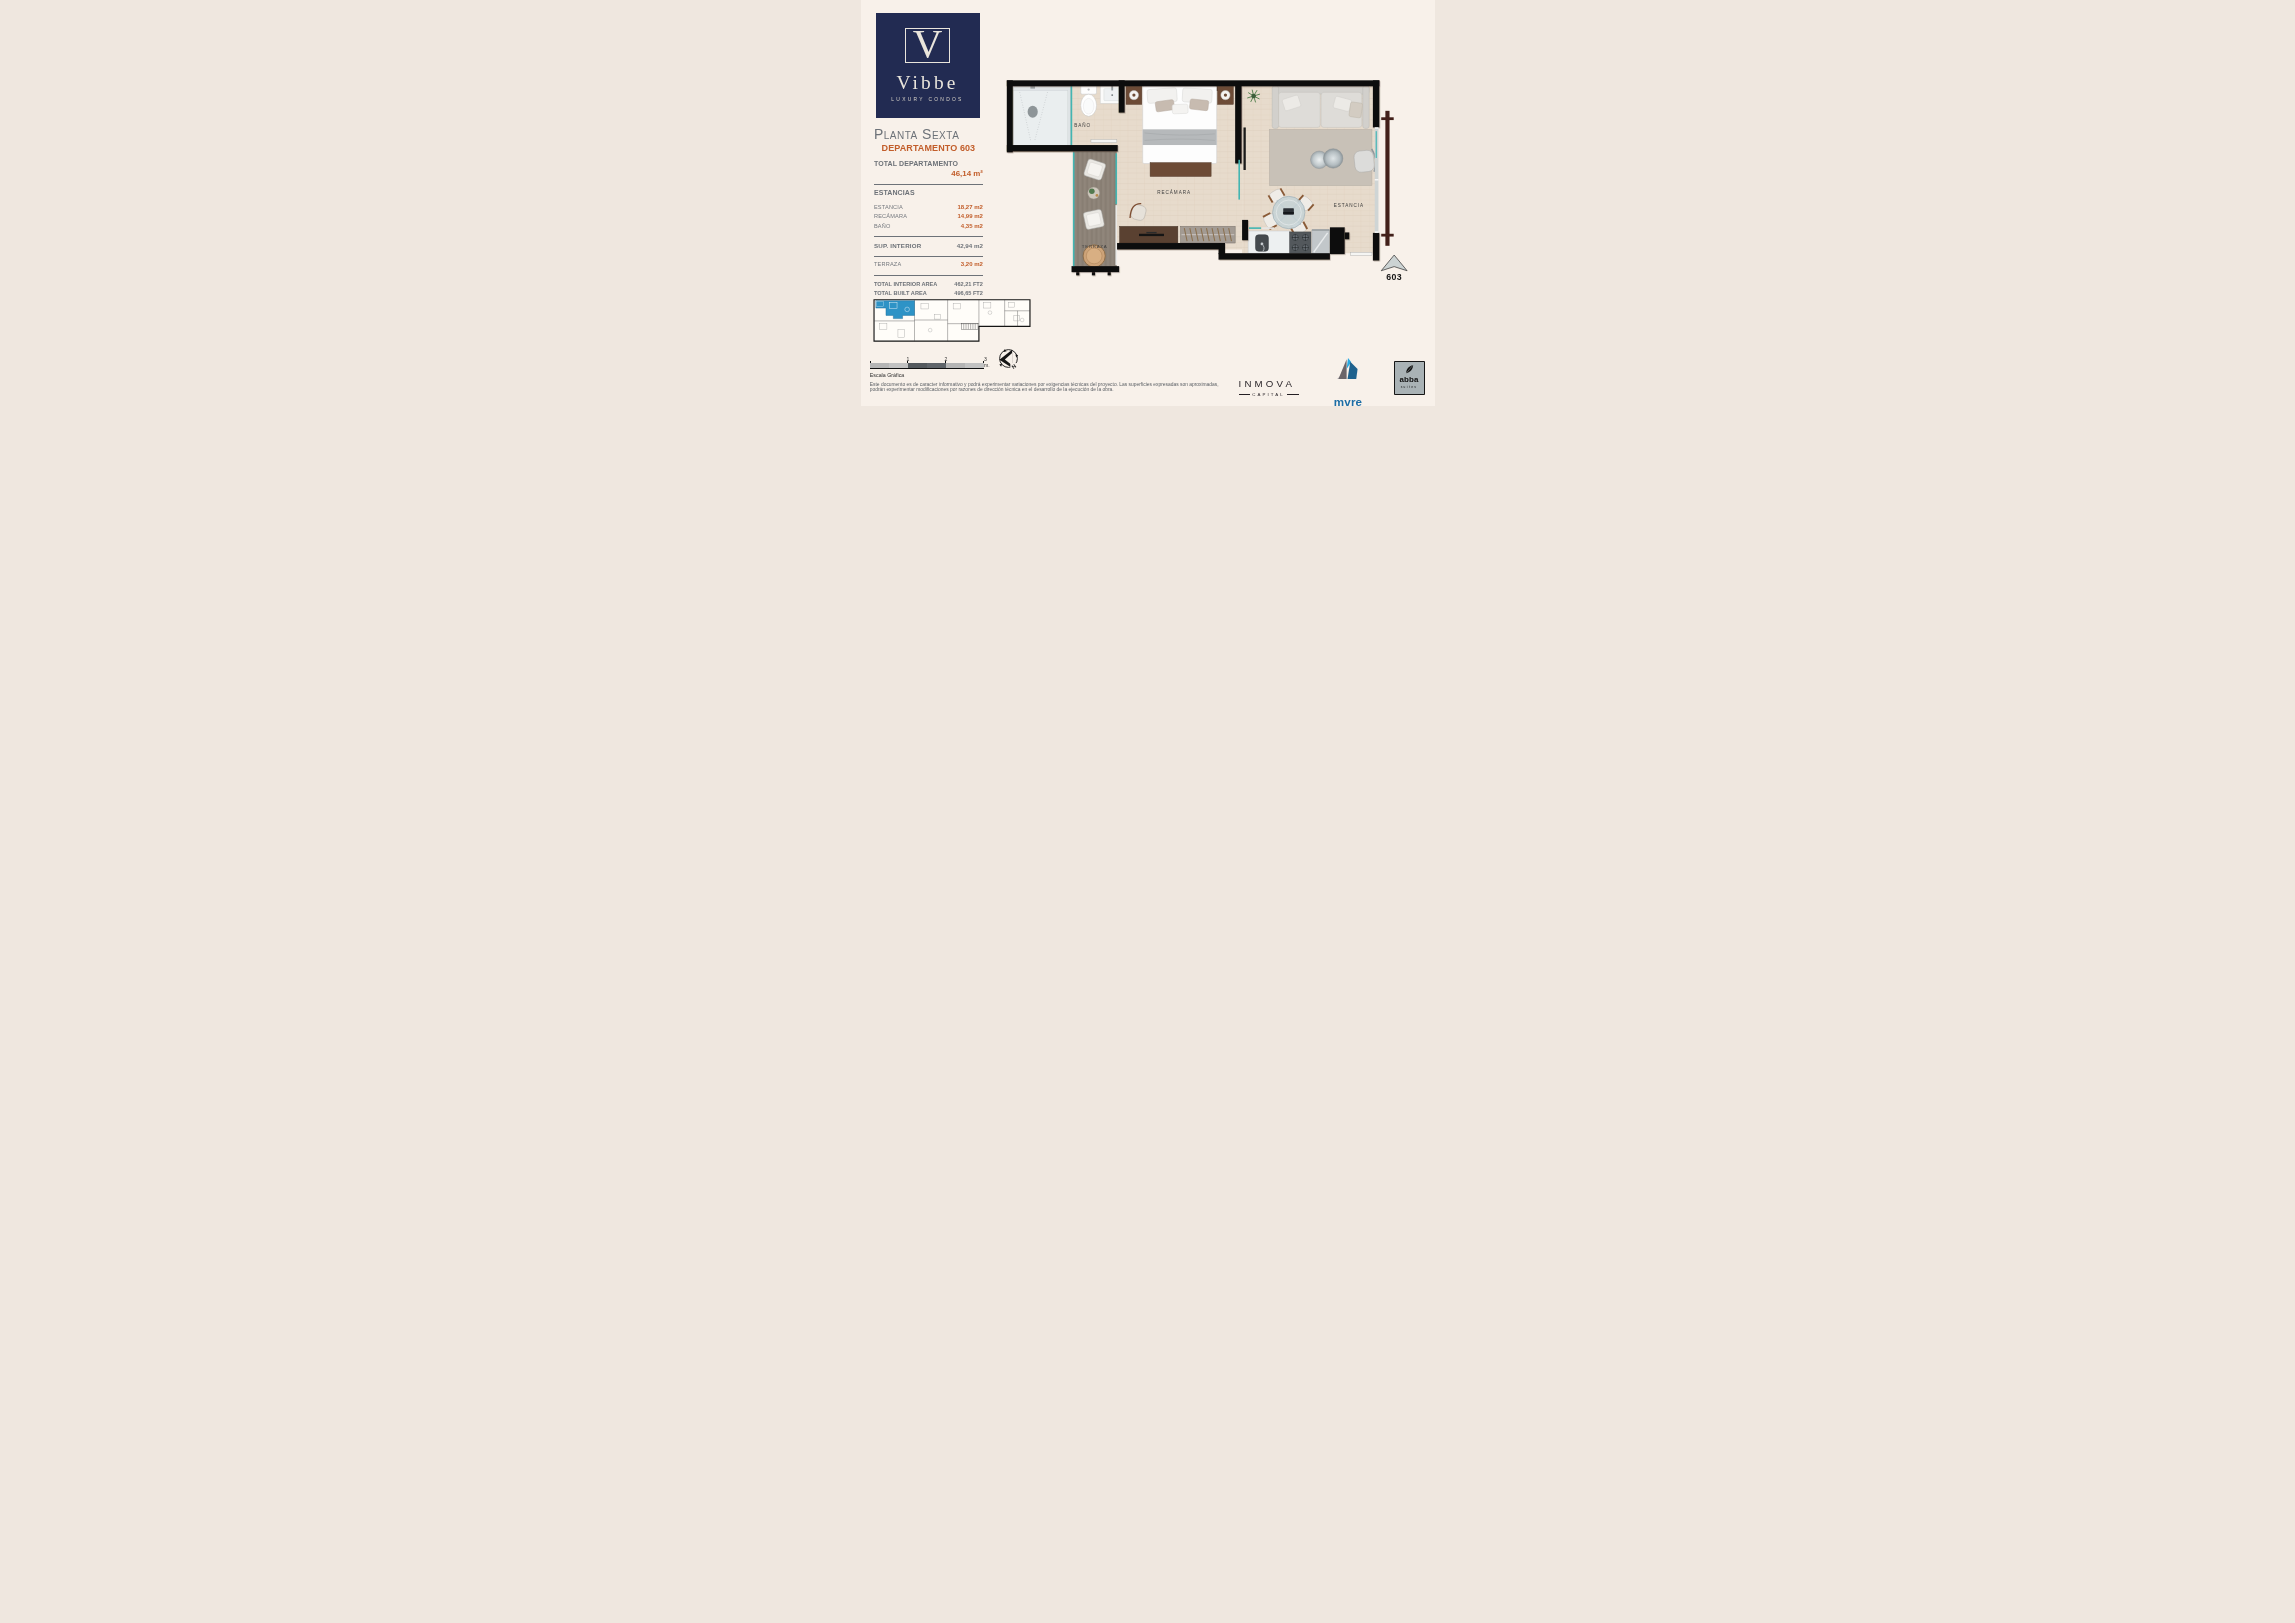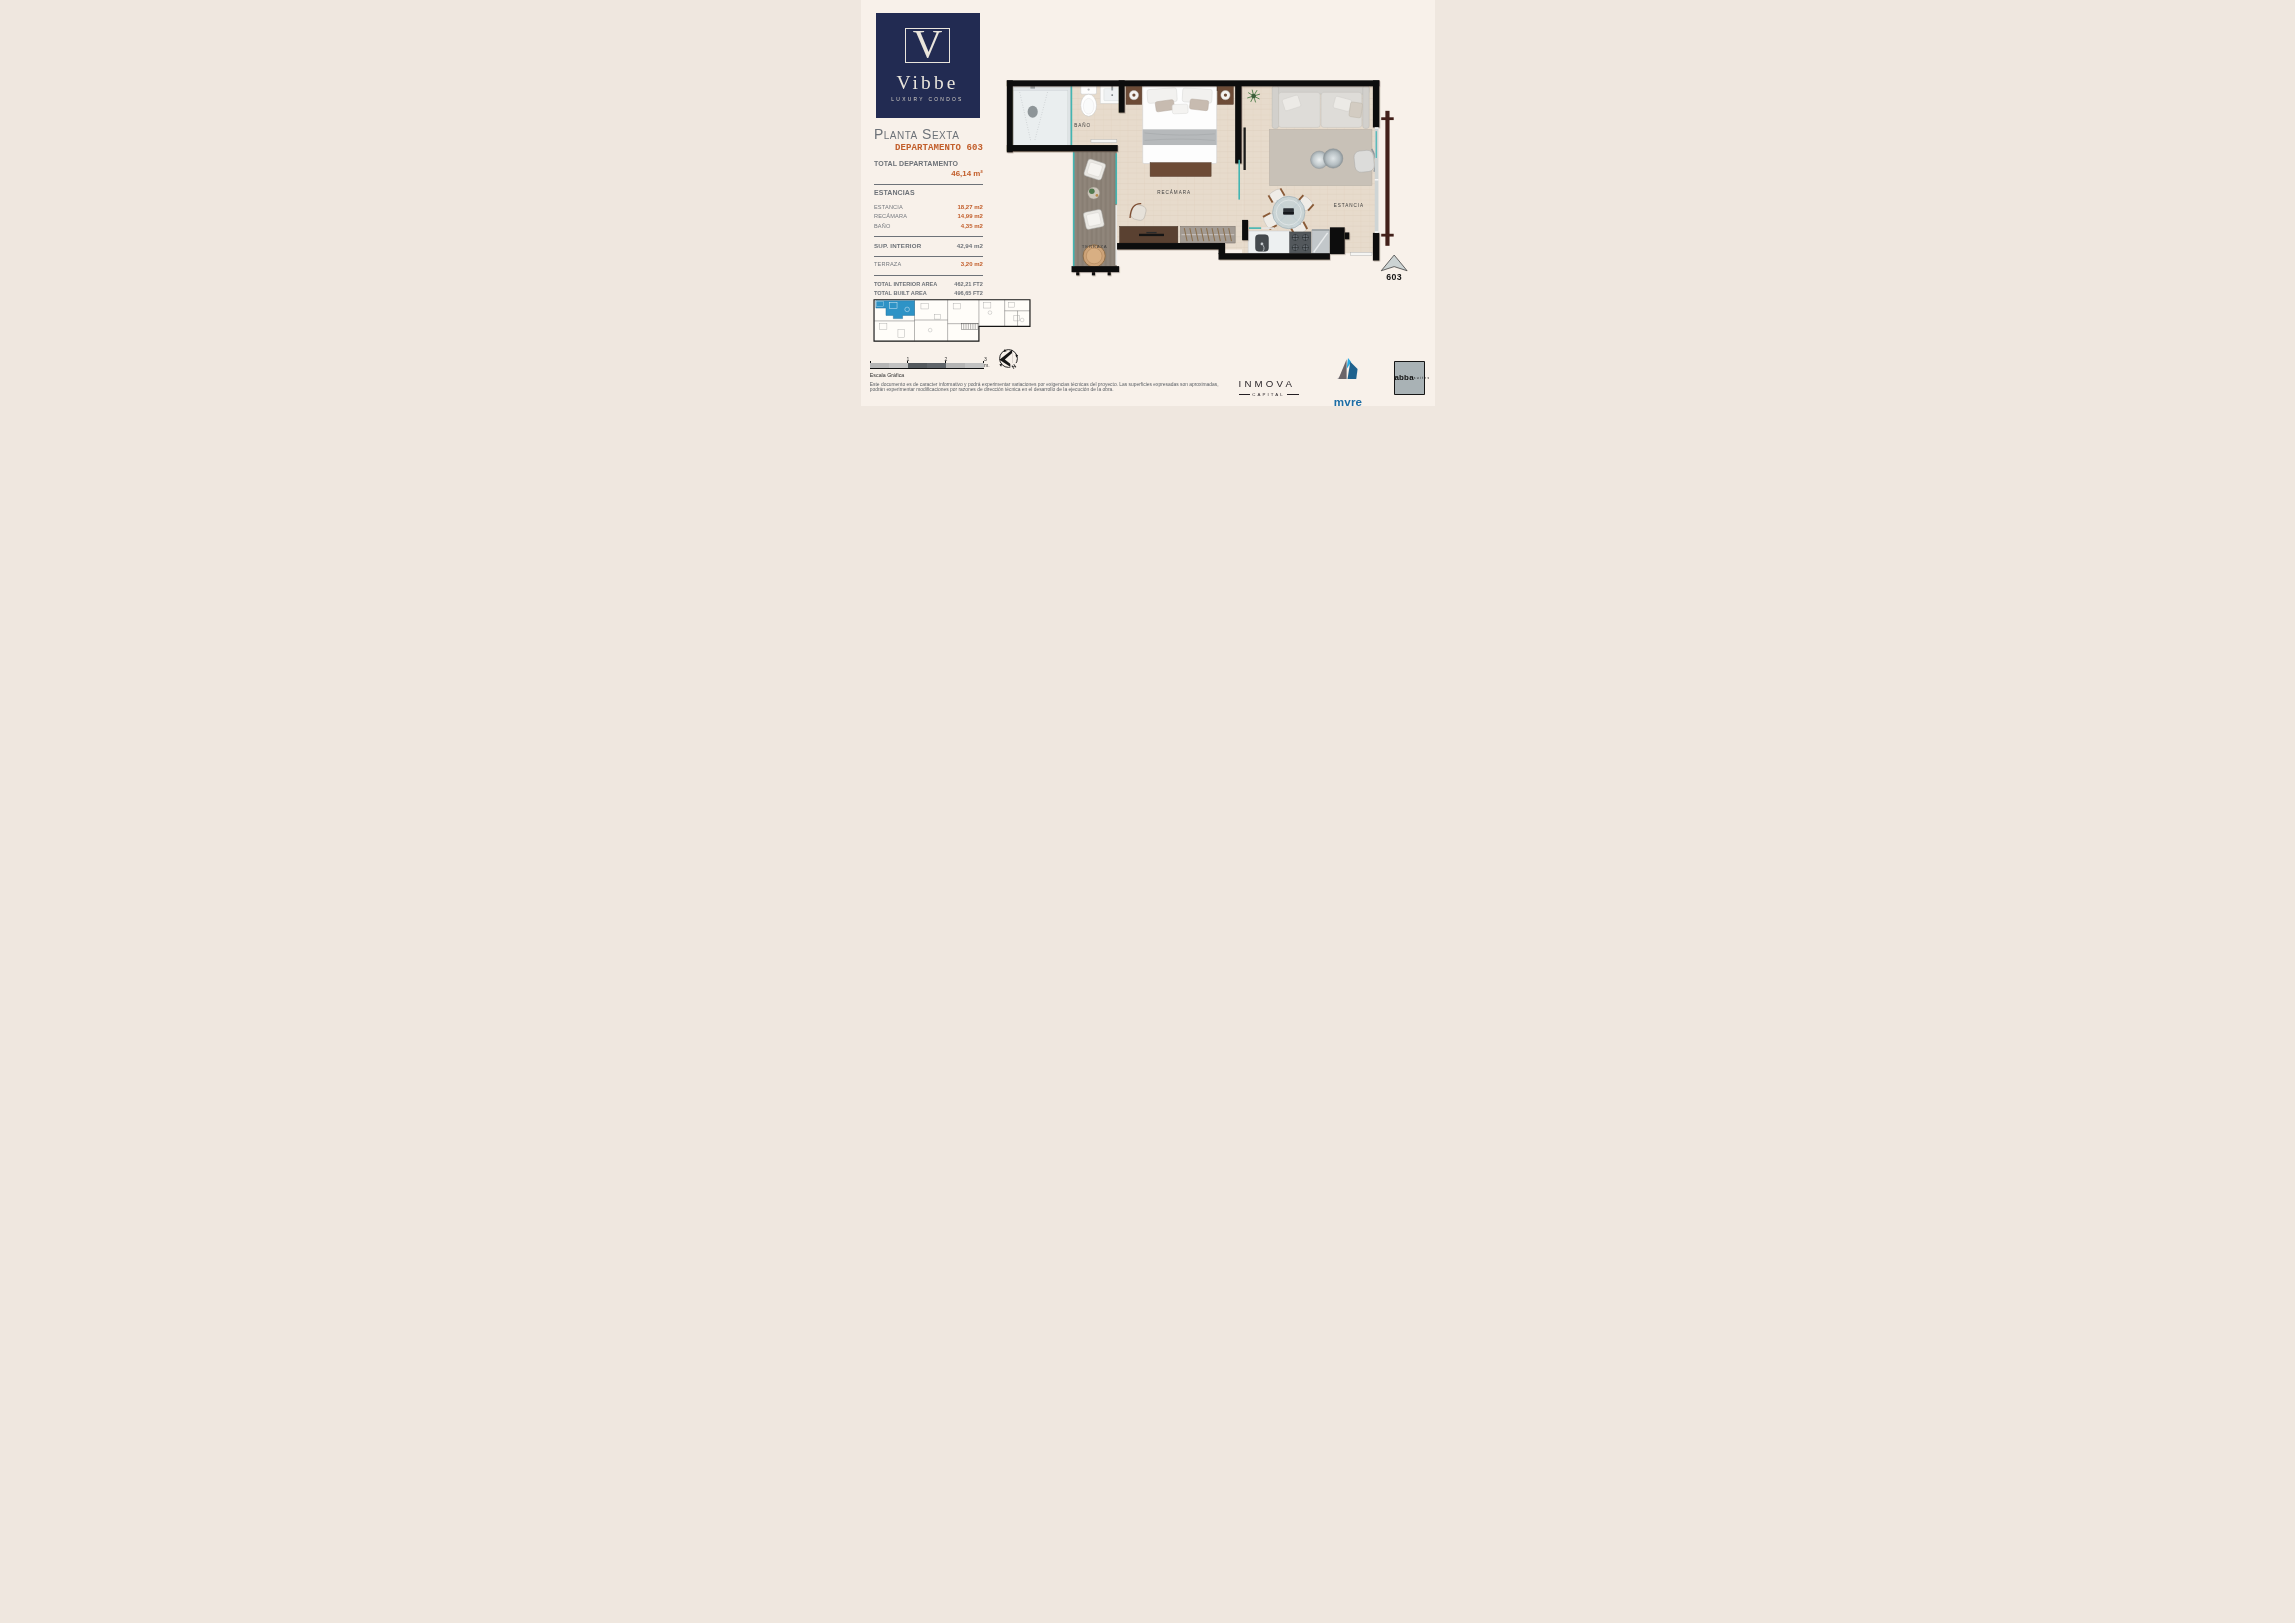--- a/index.html
+++ b/index.html
@@ -10,21 +10,21 @@
              display:flex;flex-direction:column;align-items:center;}
   .logo-mark{margin-top:15px;width:43px;height:33px;border:0.7px solid #e9e5dc;position:relative;}
   .logo-v{position:absolute;left:50%;top:-5.6px;transform:translateX(-50%);
           font-family:"Liberation Serif",serif;font-size:41px;line-height:1;color:#e9e5dc;}
   .logo-word{margin-top:10.2px;font-family:"Liberation Serif",serif;font-size:19.4px;line-height:1;
              letter-spacing:3.2px;color:#e9e5dc;text-align:center;}
   .logo-tag{margin-top:4.2px;font-size:4.9px;letter-spacing:2.3px;color:#d8d3c8;}
   
   .spec-panel{position:absolute;left:13.4px;top:126px;width:109px;color:#6d7278;}
   .row-planta{font-size:14px;font-weight:400;font-variant:small-caps;letter-spacing:0.5px;color:#6d7278;}
-  .row-depto{font-size:9px;font-weight:700;color:#c25e2b;text-align:right;margin-top:0.9px;letter-spacing:0.1px;font-family:Liberation Mono, monospace;}
+  .row-depto{font-size:9px;font-weight:700;color:#c25e2b;text-align:center;margin-top:0.9px;letter-spacing:0.1px;}
   .row-total-label{font-size:7px;font-weight:700;margin-top:7px;letter-spacing:0.1px;}
   .row-total-value{font-size:7.9px;font-weight:700;color:#c25e2b;text-align:right;margin-top:2.3px;}
   .divider{border:none;border-top:0.9px solid #6d7278;margin:5.6px 0 4.6px 0;}
   .row-sections{font-size:7px;font-weight:700;letter-spacing:0.1px;}
   .room-rows{margin-top:7.9px;}
   .flex-row{display:flex;justify-content:space-between;align-items:baseline;margin-top:3.2px;}
   .room-label{font-size:5.6px;letter-spacing:0.2px;color:#75797f;}
   .room-value{font-size:6px;font-weight:700;color:#c25e2b;}
   .sup-row .room-label,.sup-row .sup-value{font-size:6.2px;font-weight:700;color:#6d7278;}
   .tot-label{font-size:5.6px;font-weight:700;color:#6d7278;}
@@ -47,21 +47,21 @@
   .disclaimer{position:absolute;left:9.3px;top:382px;width:366px;font-size:4.9px;line-height:5.3px;color:#5a5f64;}
   .partner-inmova{position:absolute;left:378px;top:378px;width:60px;color:#241f24;}
   .inmova-name{font-size:9.7px;letter-spacing:3.2px;}
   .inmova-sub{display:flex;align-items:center;gap:2.3px;margin-top:2.8px;}
   .inmova-line{flex:1;height:0.7px;background:#241f24;}
   .inmova-cap{font-size:4.4px;letter-spacing:2.1px;}
   .partner-mvre{position:absolute;left:468px;top:358px;width:39px;text-align:center;}
   .mvre-name{font-size:11.6px;font-weight:bold;color:#1b6da6;letter-spacing:0.2px;line-height:1;margin-top:15px;}
   .mvre-sub{font-size:3.9px;font-weight:bold;letter-spacing:2.5px;color:#6d6d71;margin-top:1.4px;}
   .partner-abba{position:absolute;left:533px;top:361px;width:29px;height:32px;background:#a9b2b5;
-                border:0.9px solid #161616;border-radius:0.9px;display:flex;flex-direction:row;align-items:center;}
+                border:0.9px solid #161616;border-radius:0.9px;display:flex;flex-direction:column;align-items:center;}
   .abba-name{font-size:7.9px;font-weight:600;color:#101010;line-height:1;margin-top:0.5px;letter-spacing:0.2px;}
   .abba-sub{font-size:3.2px;letter-spacing:1.4px;color:#101010;margin-top:0.9px;}
 </style>
 </head>
 <body>
 
 <div class="page">
 
   <div class="logo-card">
     <div class="logo-mark">

